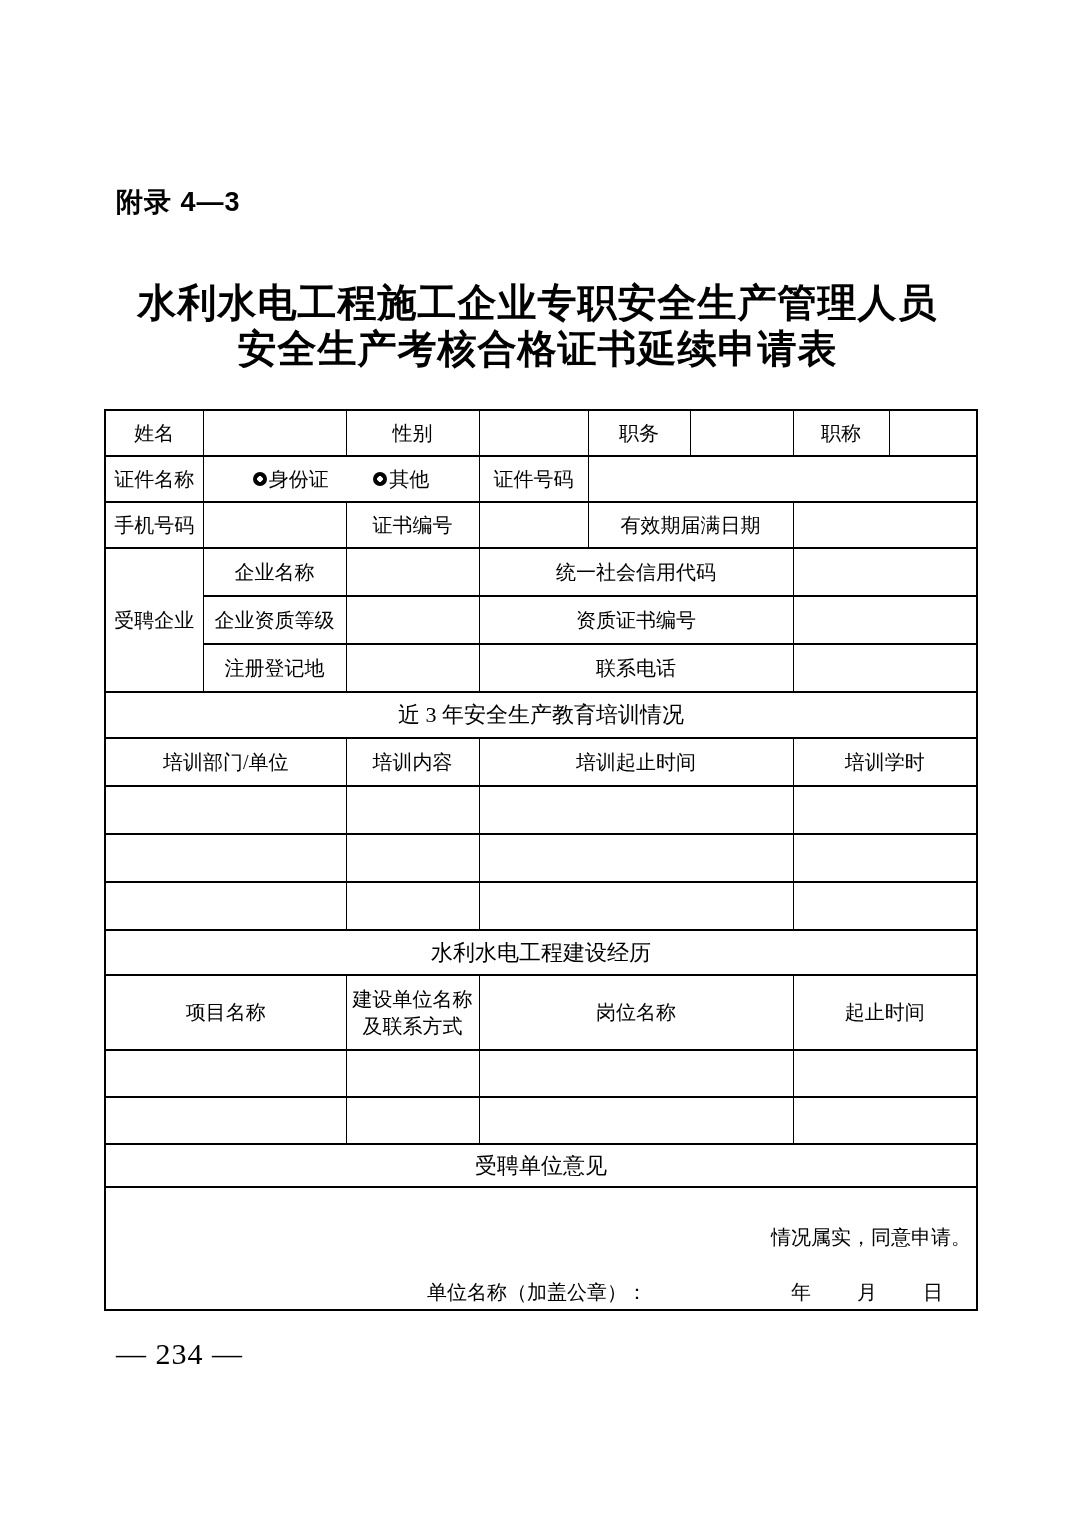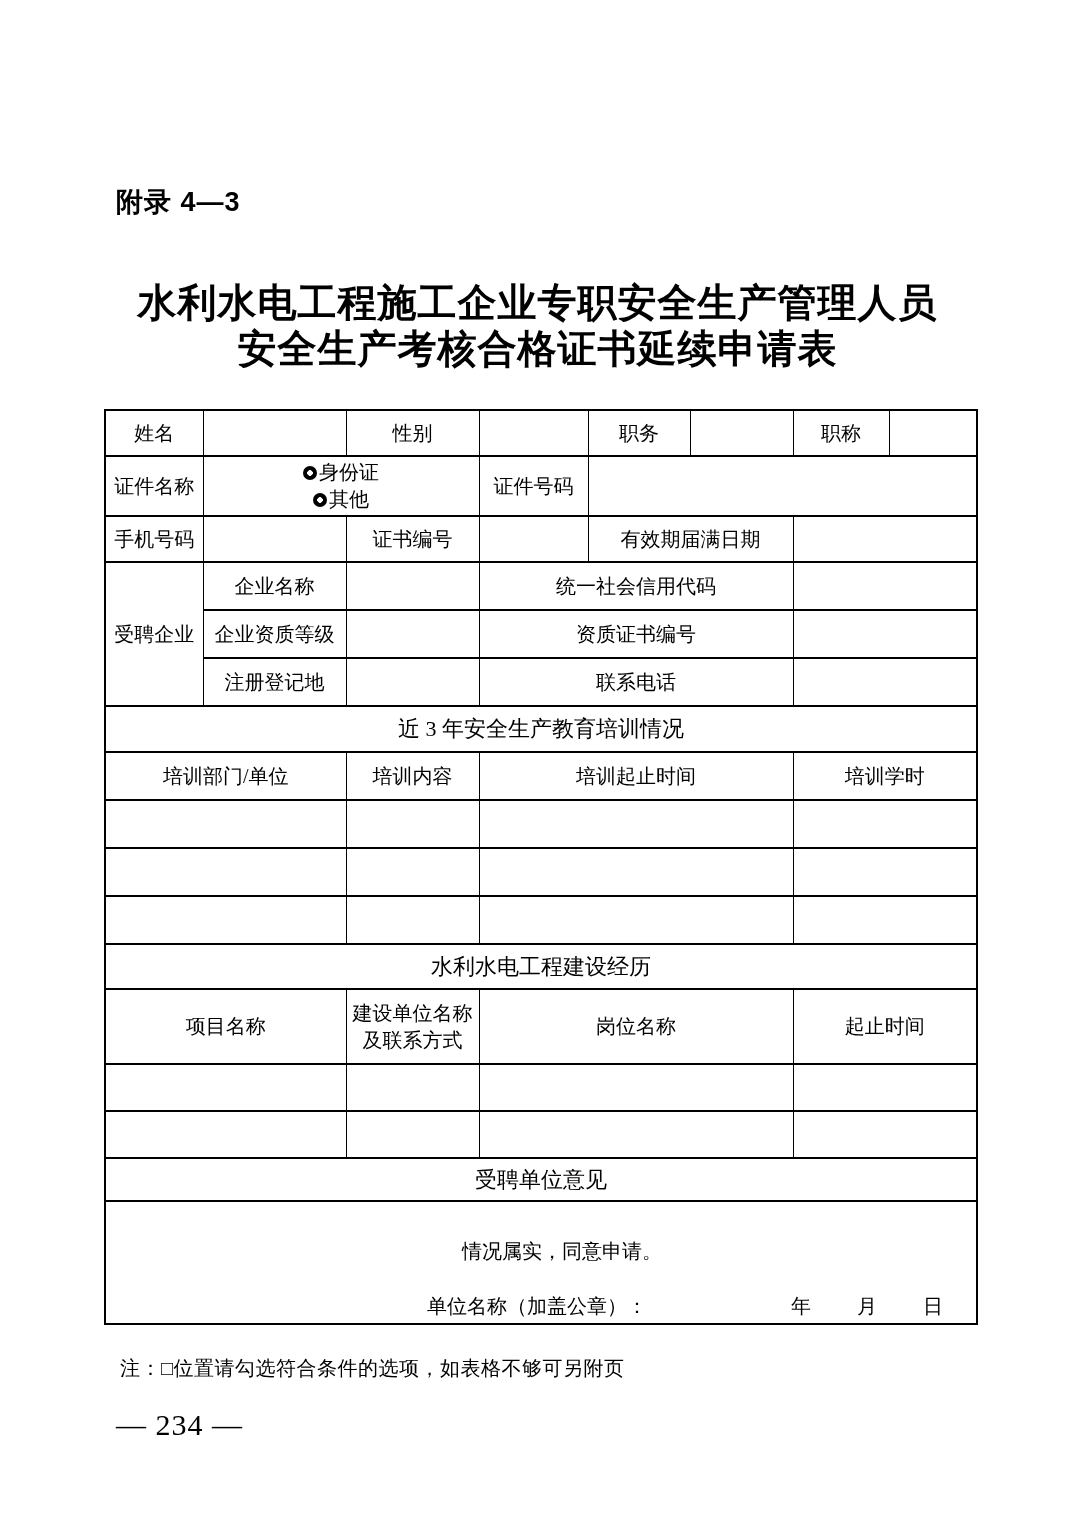--- a/index.html
+++ b/index.html
@@ -45,37 +45,36 @@
     text-align: center;
     vertical-align: middle;
     padding: 2px 5px;
     overflow: hidden;
   }
   td.section-cell { font-size: 22px; }
   .options {
     display: flex;
     justify-content: space-evenly;
     align-items: center;
-    flex-direction: column;
   }
   .opt { display: inline-flex; align-items: center; white-space: nowrap; }
   .radio {
     display: inline-block;
     width: 14px; height: 14px;
     border-radius: 50%;
     background: radial-gradient(circle at 50% 50%, #ffffff 0 2.6px, #000000 3px);
     margin-right: 2px;
     flex: 0 0 auto;
   }
   td.opinion-cell {
     text-align: left;
     vertical-align: top;
     padding: 0;
   }
-  .statement { margin: 32px 0 0 42px; }
+  .statement { margin: 32px 0 0 42px; text-align: right; }
   .seal-line { display: flex; align-items: baseline; margin-top: 28px; }
   .seal-label { margin-left: 316px; }
   .dates { margin-left: auto; margin-right: 28px; display: flex; gap: 46px; }
 
   .note { margin: 30px 0 0 120px; font-size: 20px; letter-spacing: 0.5px; }
   .pageno { margin: 26px 0 0 116px; font-size: 30px; letter-spacing: 1px; }
 </style>
 </head>
 <body>
 
@@ -221,16 +220,15 @@
             <span>年</span>
             <span>月</span>
             <span>日</span>
           </span>
         </div>
       </td>
     </tr>
   </tbody>
     </table>
 
-  <div class="note">注：□位置请勾选符合条件的选项，如表格不够可另附页</div>
   <div class="pageno">— 234 —</div>
 
 </div>
 
 </body></html>

